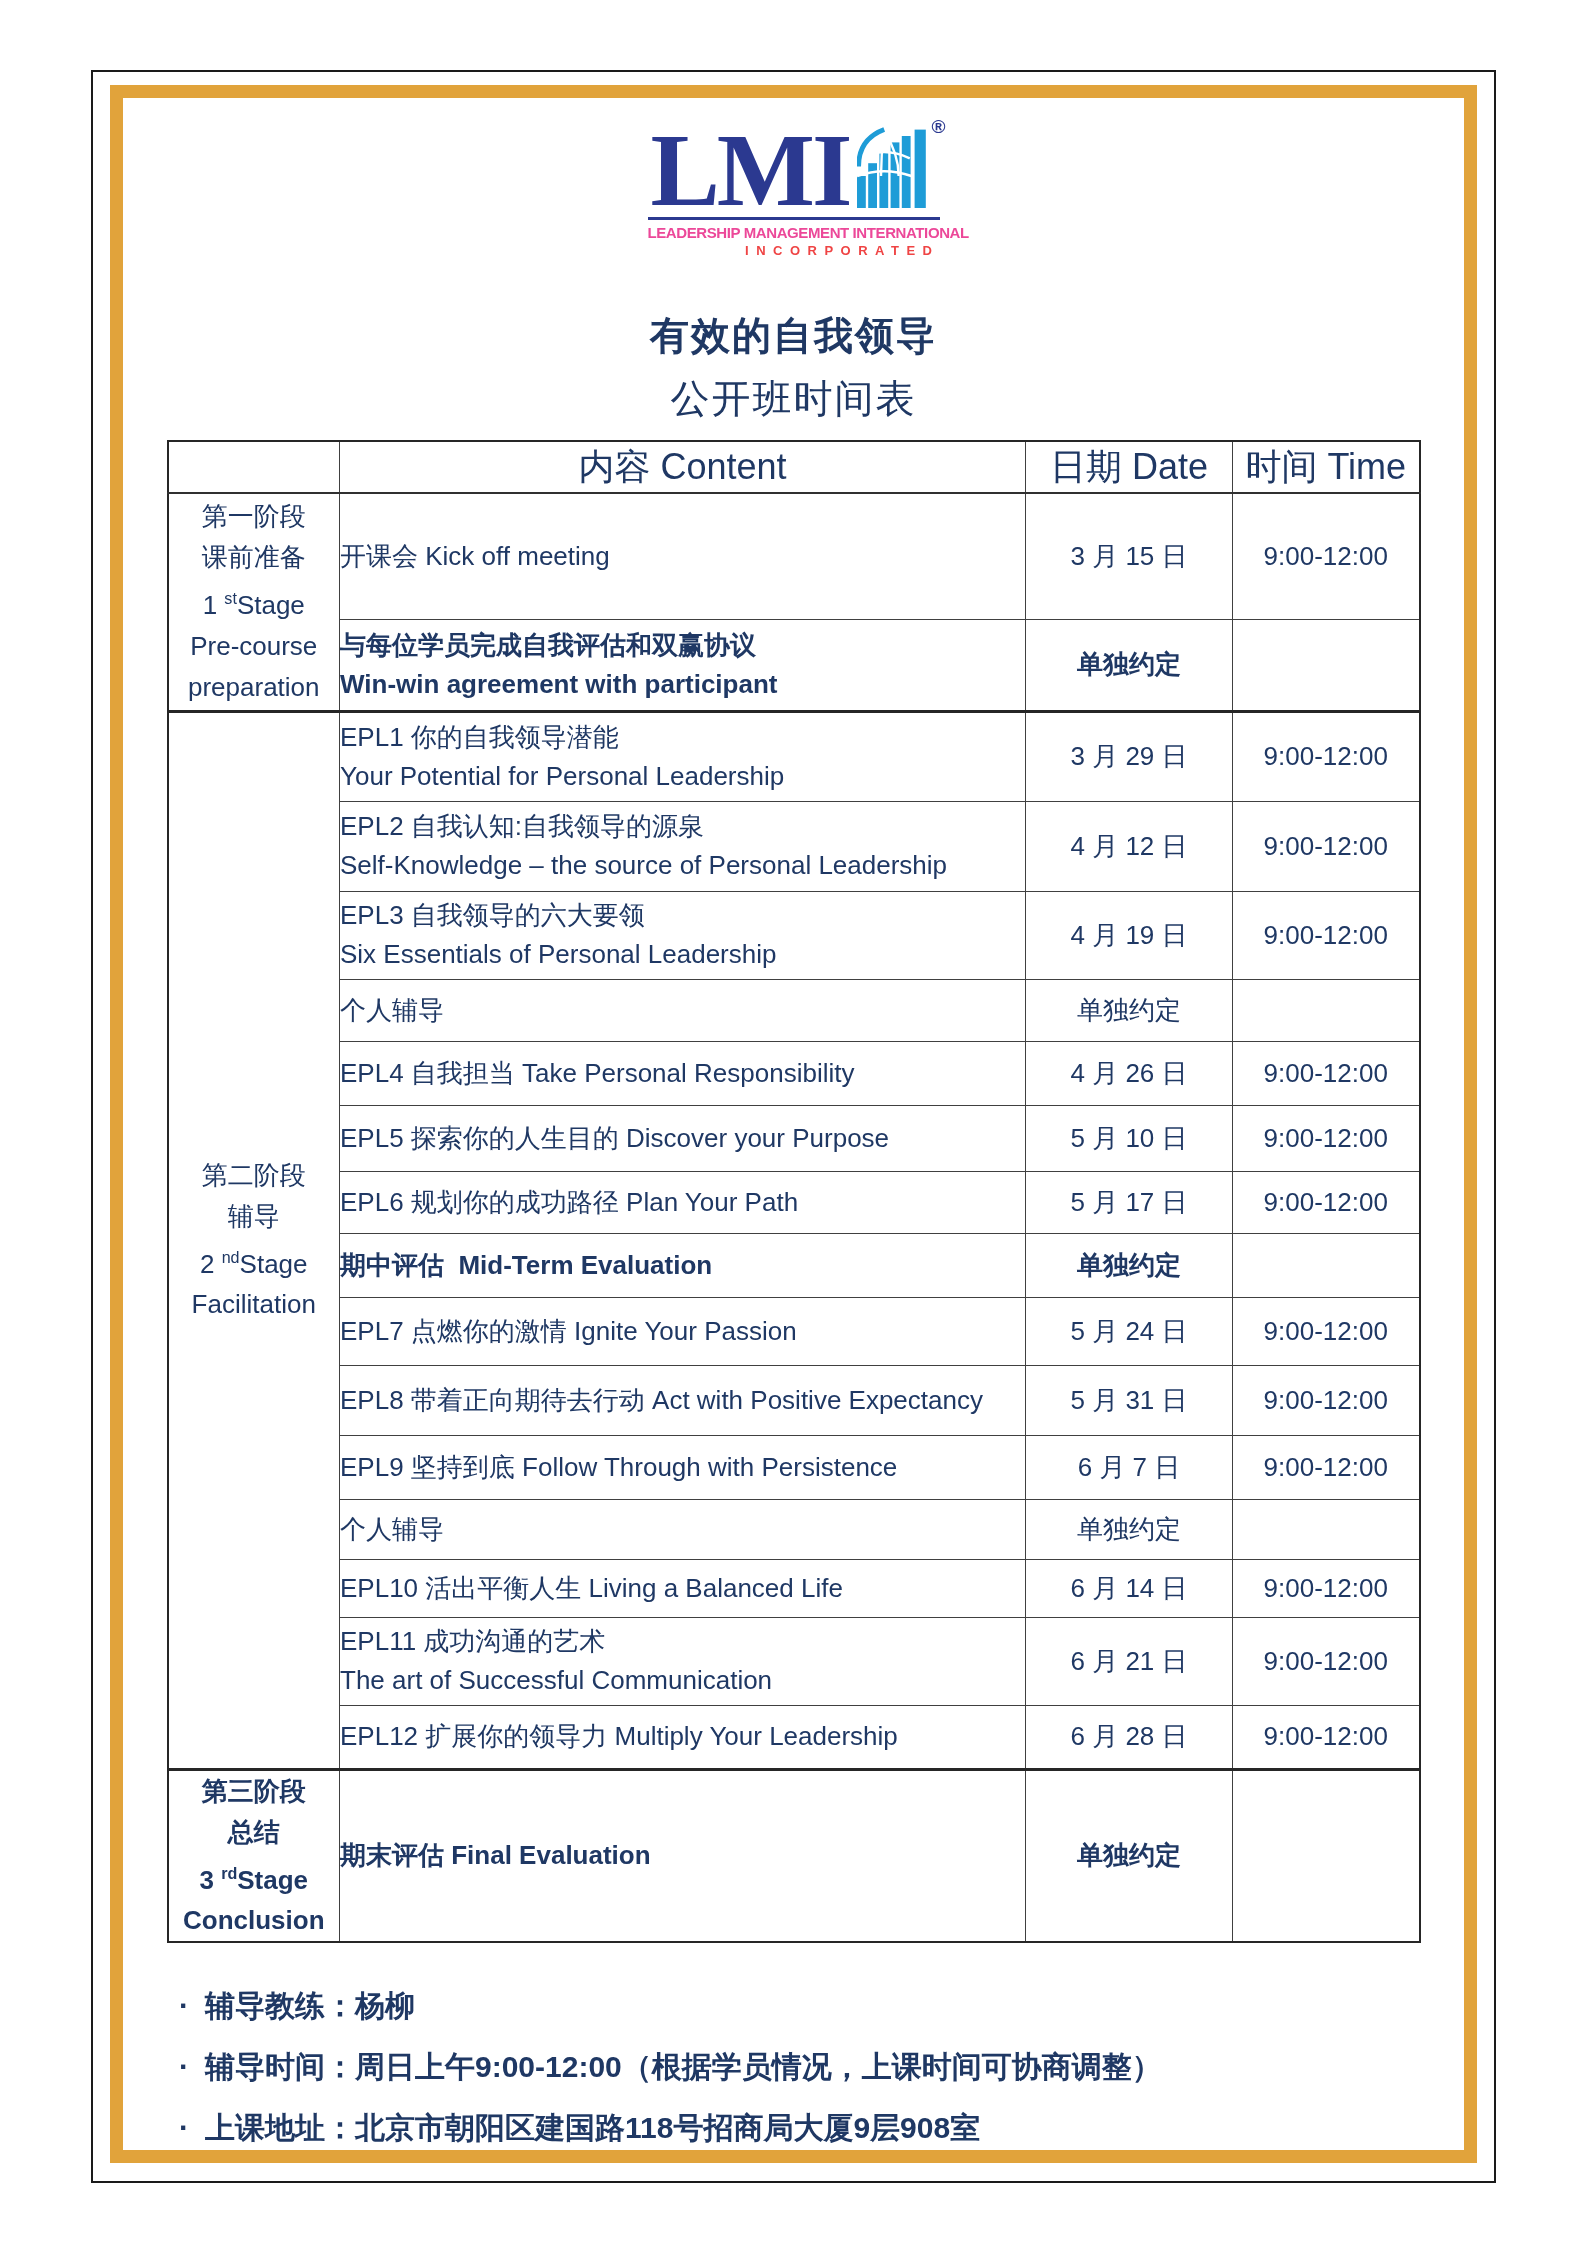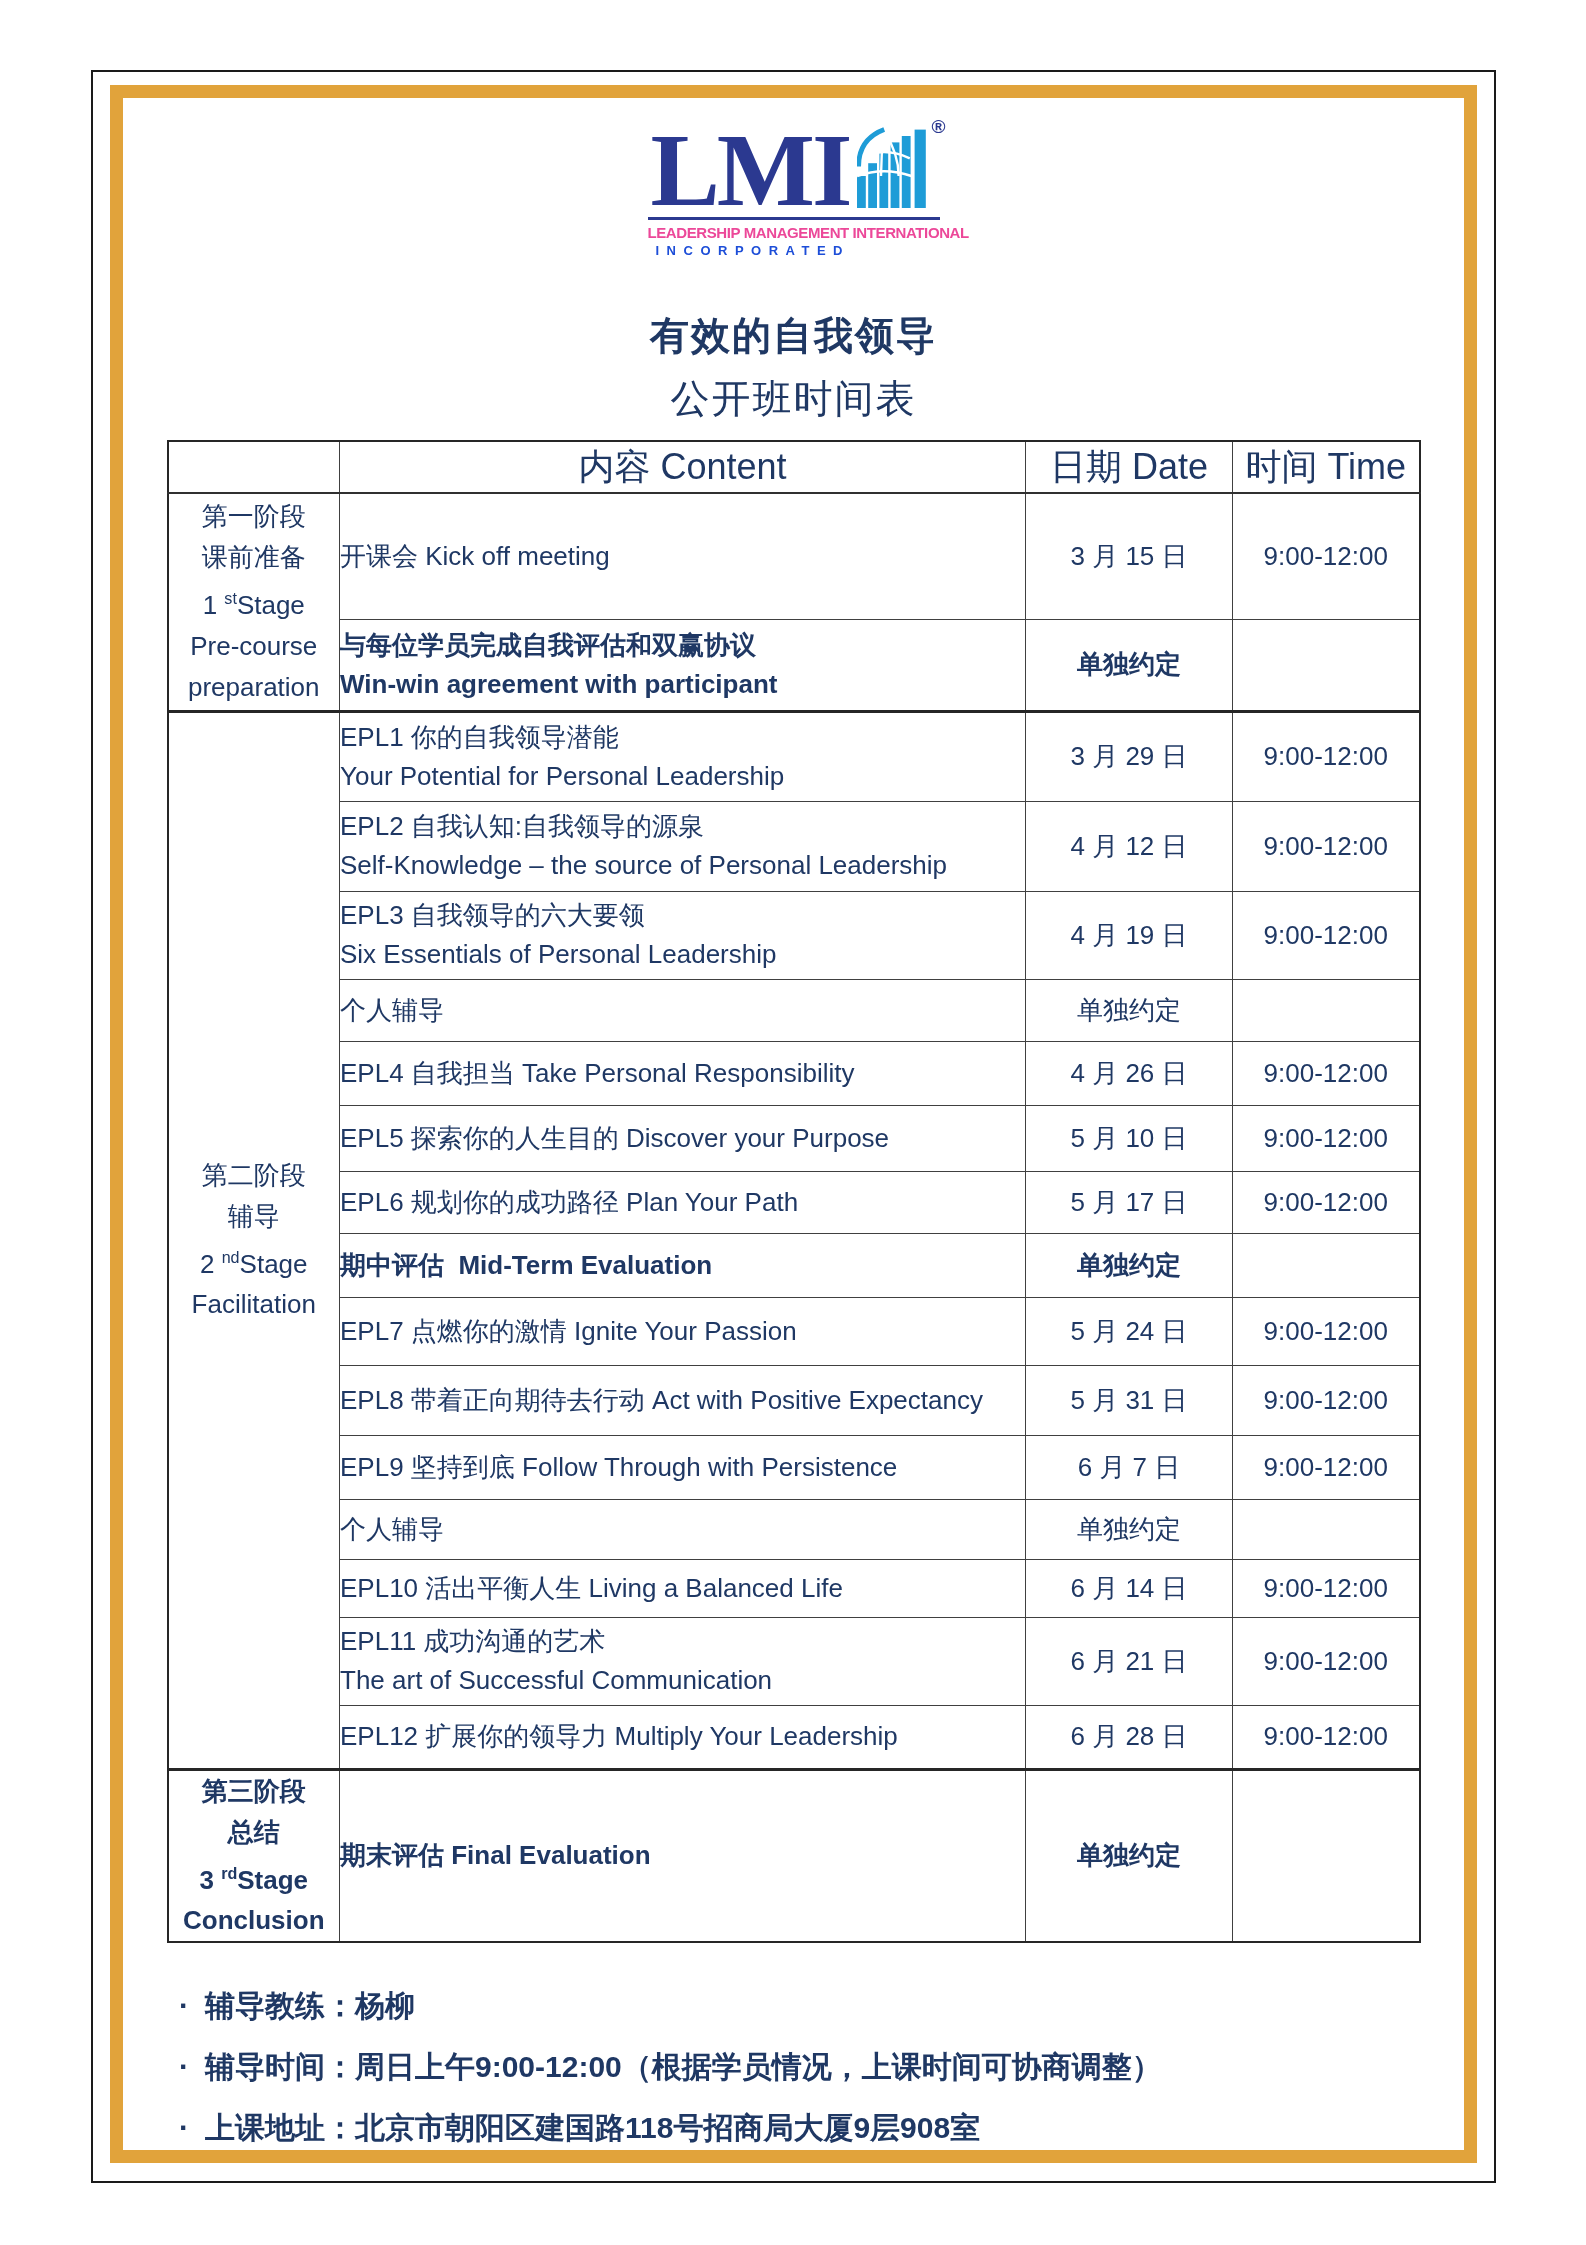--- a/index.html
+++ b/index.html
@@ -19,39 +19,39 @@
   }
   .gold-frame {
     position:absolute; left:110px; top:85px;
     width:1367px; height:2078px;
     border:13px solid #e1a33b;
     box-sizing:border-box;
     background:#ffffff;
   }
 
   
-  .logo-wrap { width:292px; margin:26px auto 0; text-align:left; }
+  .logo-wrap { width:292px; margin:26px auto 0; text-align:right; }
   .logo-top { position:relative; display:flex; align-items:flex-end; justify-content:center; height:86px; }
   .lmi-acronym {
     font-family:"Liberation Serif", serif;
     font-weight:bold; font-size:104px; line-height:80px;
     color:#2b3990; letter-spacing:-3px;
   }
   .globe { width:80px; height:84px; margin-left:7px; }
   .reg-mark {
     position:absolute; right:-6px; top:-8px;
     font-size:19px; font-weight:bold; color:#2b3990;
   }
   .logo-rule { height:3px; background:#2b3990; margin-top:7px; }
   .logo-line1 {
     margin-top:4px; font-size:15px; font-weight:bold; color:#ec4899;
     letter-spacing:-0.4px; white-space:nowrap;
   }
   .logo-line2 {
-    margin-top:2px; font-size:13px; font-weight:bold; color:#1d4ed8;
+    margin-top:2px; font-size:13px; font-weight:bold; color:#ef4444;
     letter-spacing:7.5px; padding-left:8px; white-space:nowrap;
   }
 
   
   .title-zh  { margin-top:52px; text-align:center; font-size:39px; font-weight:bold; letter-spacing:2px; line-height:52px; }
   .title-en  { margin-top:11px; text-align:center; font-size:36px; font-weight:bold; line-height:52px; }
   .title-sub { margin-top:11px; text-align:center; font-size:39px; font-weight:normal; letter-spacing:2px; line-height:52px; }
 
   
   table.schedule {

